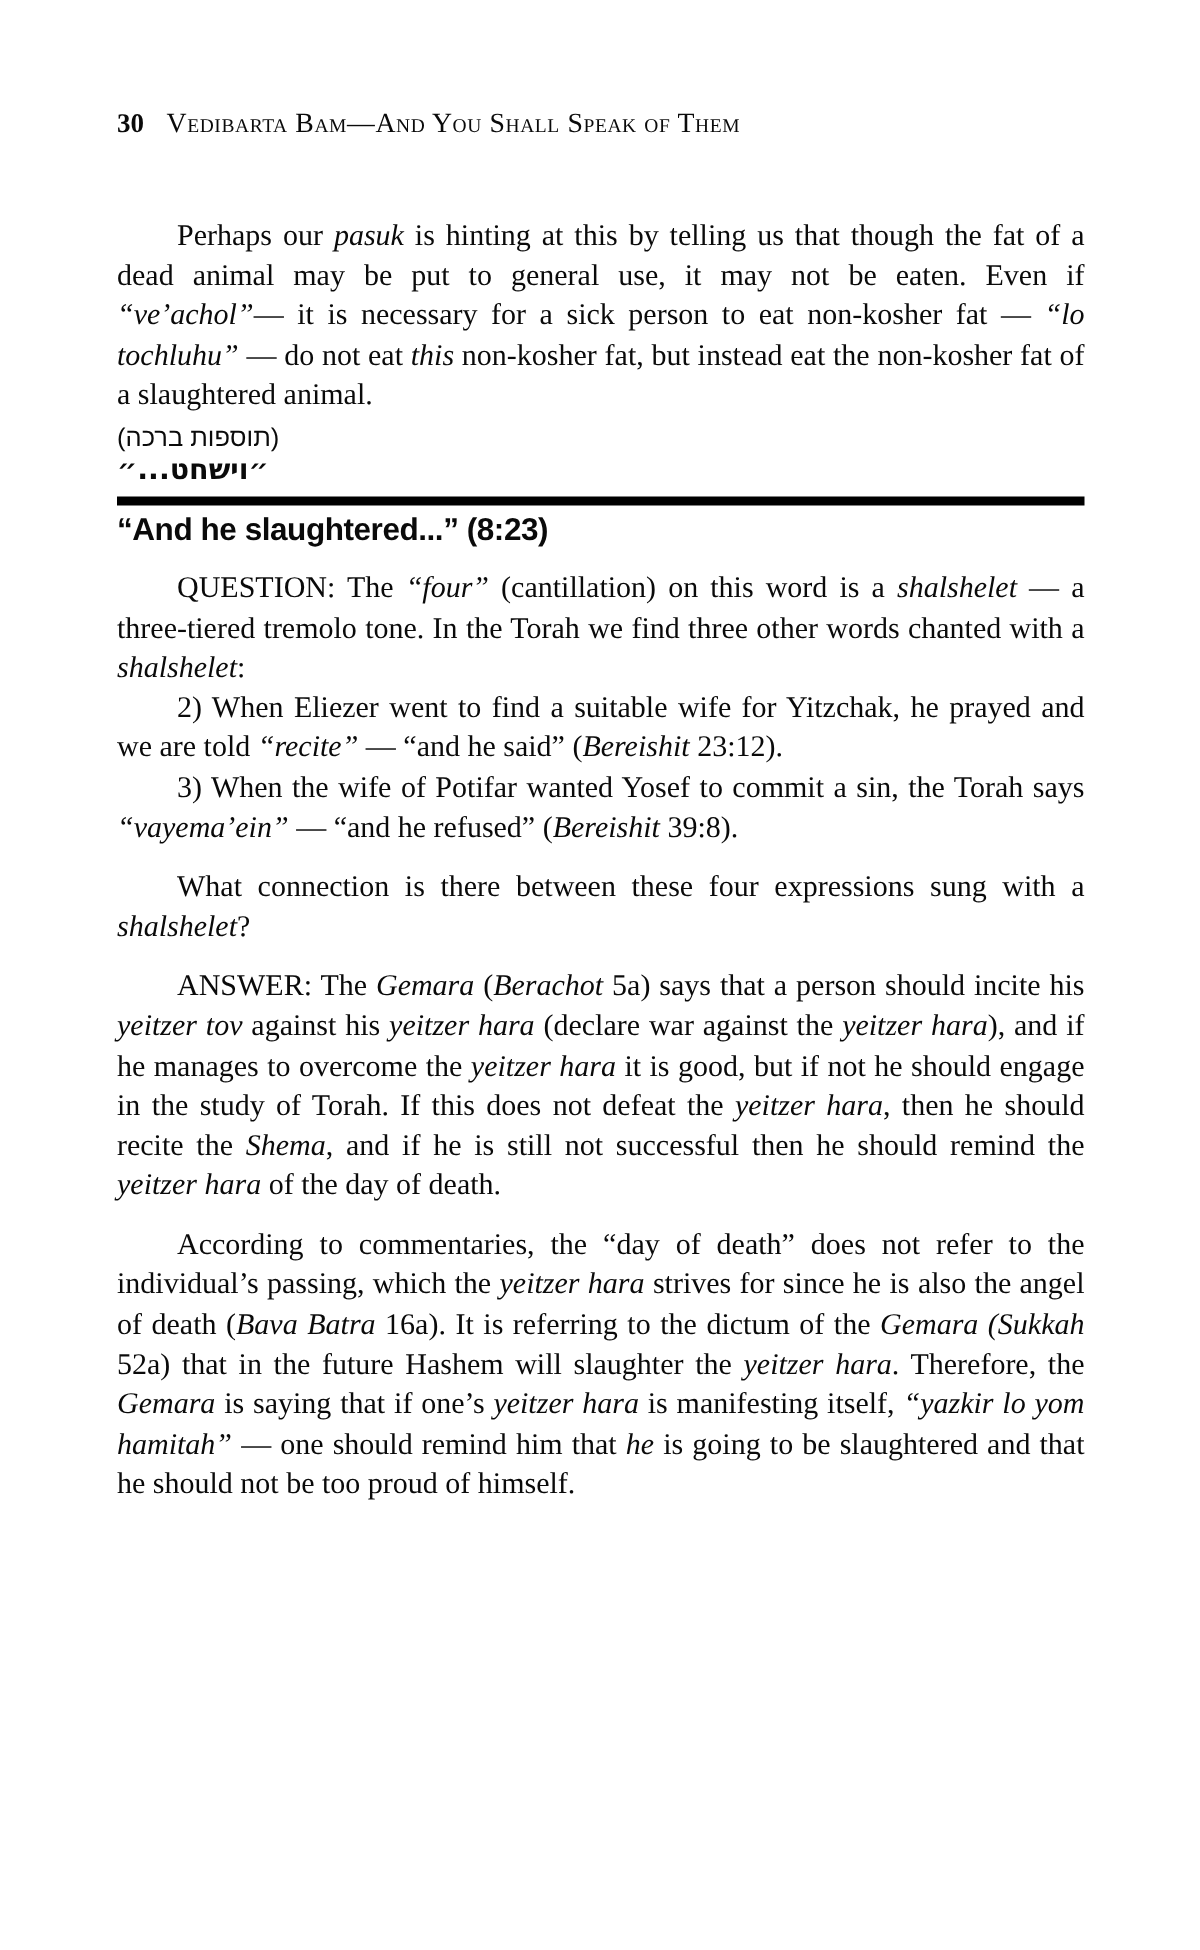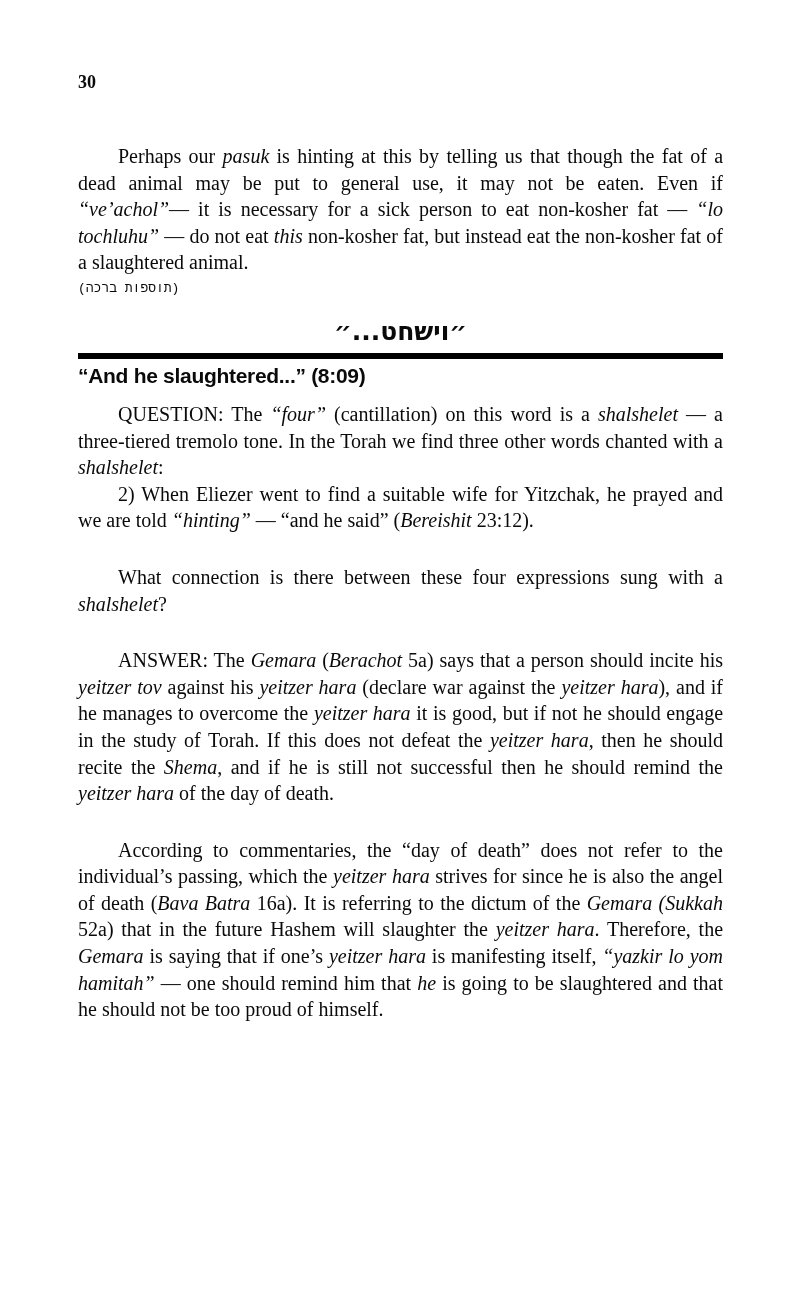--- a/index.html
+++ b/index.html
@@ -31,37 +31,36 @@
     letter-spacing: 0.4px;
   }
   
   .body-para {
     font-size: 20px;
     line-height: 26.6px;
     text-align: justify;
     text-indent: 40px;
   }
   .body-para em { }
-  .spaced { margin-top: 30px; }
+  .spaced { margin-top: 13px; }
   
   .citation {
     direction: rtl;
     text-align: left;
-    font-family: Liberation Mono, monospace;
-    font-size: 13px;
+    font-family: Liberation Sans, sans-serif;
+    font-size: 17px;
     margin-top: 5px;
   }
   
   .hebrew-heading {
     direction: rtl;
-    text-align: center;
+    text-align: left;
     font-family: "DejaVu Sans", sans-serif;
     font-weight: bold;
-    font-size: 25px;
-    margin-top: 21px;
+    font-size: 19px;
   }
   
   .rule {
     height: 6px;
     background: #000000;
     margin-top: 7px;
   }
   
   .section-title {
     font-family: "Liberation Sans", sans-serif;
@@ -72,34 +71,36 @@
   }
   .first-after-title { margin-top: 13px; }
 </style>
 </head>
 <body>
 
 <div class="page">
 
   <header class="page-header">
     <span class="page-number">30</span>
+    <span class="running-title">Vedibarta Bam—And You Shall Speak of Them</span>
   </header>
 
   <section>
     <p class="body-para"><span>Perhaps our </span><em>pasuk</em><span> is hinting at this by telling us that though the fat of a dead animal may be put to general use, it may not be eaten. Even if </span><em>“ve’achol”</em><span>— it is necessary for a sick person to eat non-kosher fat — </span><em>“lo tochluhu”</em><span> — do not eat </span><em>this</em><span> non-kosher fat, but instead eat the non-kosher fat of a slaughtered animal.</span></p>
     <div class="citation">(תוספות ברכה)</div>
   </section>
 
   <div class="hebrew-heading">״וישחט...״</div>
   <div class="rule"></div>
-  <h2 class="section-title">“And he slaughtered...” (8:09)</h2>
+  <h2 class="section-title">“And he slaughtered...” (8:23)</h2>
 
   <section>
     <p class="body-para first-after-title"><span>QUESTION: The </span><em>“four”</em><span> (cantillation) on this word is a </span><em>shalshelet</em><span> — a three-tiered tremolo tone. In the Torah we find three other words chanted with a </span><em>shalshelet</em><span>:</span></p>
-    <p class="body-para"><span>2) When Eliezer went to find a suitable wife for Yitzchak, he prayed and we are told </span><em>“hinting”</em><span> — “and he said” (</span><em>Bereishit</em><span> 23:12).</span></p>
+    <p class="body-para"><span>2) When Eliezer went to find a suitable wife for Yitzchak, he prayed and we are told </span><em>“recite”</em><span> — “and he said” (</span><em>Bereishit</em><span> 23:12).</span></p>
+    <p class="body-para"><span>3) When the wife of Potifar wanted Yosef to commit a sin, the Torah says </span><em>“vayema’ein”</em><span> — “and he refused” (</span><em>Bereishit</em><span> 39:8).</span></p>
     <p class="body-para spaced"><span>What connection is there between these four expressions sung with a </span><em>shalshelet</em><span>?</span></p>
   </section>
 
   <section>
     <p class="body-para spaced"><span>ANSWER: The </span><em>Gemara</em><span> (</span><em>Berachot</em><span> 5a) says that a person should incite his </span><em>yeitzer tov</em><span> against his </span><em>yeitzer hara</em><span> (declare war against the </span><em>yeitzer hara</em><span>), and if he manages to overcome the </span><em>yeitzer hara</em><span> it is good, but if not he should engage in the study of Torah. If this does not defeat the </span><em>yeitzer hara</em><span>, then he should recite the </span><em>Shema</em><span>, and if he is still not successful then he should remind the </span><em>yeitzer hara</em><span> of the day of death.</span></p>
     <p class="body-para spaced"><span>According to commentaries, the “day of death” does not refer to the individual’s passing, which the </span><em>yeitzer hara</em><span> strives for since he is also the angel of death (</span><em>Bava Batra</em><span> 16a). It is referring to the dictum of the </span><em>Gemara (Sukkah</em><span> 52a) that in the future Hashem will slaughter the </span><em>yeitzer hara</em><span>. Therefore, the </span><em>Gemara</em><span> is saying that if one’s </span><em>yeitzer hara</em><span> is manifesting itself, </span><em>“yazkir lo yom hamitah”</em><span> — one should remind him that </span><em>he</em><span> is going to be slaughtered and that he should not be too proud of himself.</span></p>
   </section>
 
 </div>
 

